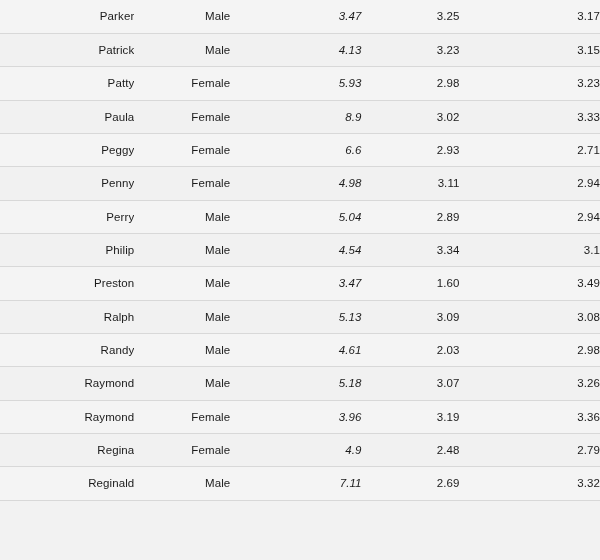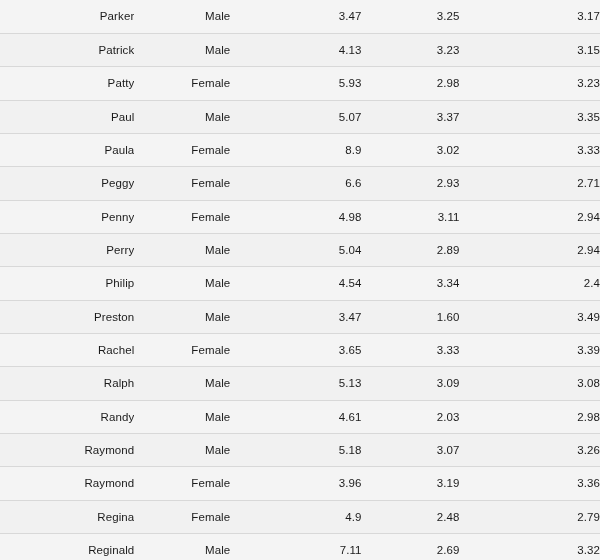--- a/index.html
+++ b/index.html
@@ -31,21 +31,21 @@
     padding: 0 0 0 0;
     font-size: 11.5px;
     color: #1b1b1b;
     letter-spacing: 0.1px;
     vertical-align: middle;
     white-space: nowrap;
     overflow: hidden;
   }
   td.c-name   { width: 133px; padding-left: 6px; }
   td.c-gender { width: 95px;  padding-left: 0; }
-  td.c-v1     { width: 130px; padding-left: 0; }
+  td.c-v1     { width: 130px; padding-left: 0; font-style: italic; }
   td.c-v2     { width: 97px;  padding-left: 0; }
   td.c-v3     { width: 139px; padding-left: 0; }
 </style>
 </head>
 <body>
 
 <table id="data-table">
   <tbody>
       <tr>
         <td class="c-name">Parker</td>
@@ -60,27 +60,20 @@
         <td class="c-v1">4.13</td>
         <td class="c-v2">3.23</td>
         <td class="c-v3">3.15</td>
       </tr>
       <tr>
         <td class="c-name">Patty</td>
         <td class="c-gender">Female</td>
         <td class="c-v1">5.93</td>
         <td class="c-v2">2.98</td>
         <td class="c-v3">3.23</td>
-      </tr>
-      <tr>
-        <td class="c-name">Paul</td>
-        <td class="c-gender">Male</td>
-        <td class="c-v1">5.07</td>
-        <td class="c-v2">3.37</td>
-        <td class="c-v3">3.35</td>
       </tr>
       <tr>
         <td class="c-name">Paula</td>
         <td class="c-gender">Female</td>
         <td class="c-v1">8.9</td>
         <td class="c-v2">3.02</td>
         <td class="c-v3">3.33</td>
       </tr>
       <tr>
         <td class="c-name">Peggy</td>
@@ -101,35 +94,28 @@
         <td class="c-gender">Male</td>
         <td class="c-v1">5.04</td>
         <td class="c-v2">2.89</td>
         <td class="c-v3">2.94</td>
       </tr>
       <tr>
         <td class="c-name">Philip</td>
         <td class="c-gender">Male</td>
         <td class="c-v1">4.54</td>
         <td class="c-v2">3.34</td>
-        <td class="c-v3">2.4</td>
+        <td class="c-v3">3.1</td>
       </tr>
       <tr>
         <td class="c-name">Preston</td>
         <td class="c-gender">Male</td>
         <td class="c-v1">3.47</td>
         <td class="c-v2">1.60</td>
         <td class="c-v3">3.49</td>
-      </tr>
-      <tr>
-        <td class="c-name">Rachel</td>
-        <td class="c-gender">Female</td>
-        <td class="c-v1">3.65</td>
-        <td class="c-v2">3.33</td>
-        <td class="c-v3">3.39</td>
       </tr>
       <tr>
         <td class="c-name">Ralph</td>
         <td class="c-gender">Male</td>
         <td class="c-v1">5.13</td>
         <td class="c-v2">3.09</td>
         <td class="c-v3">3.08</td>
       </tr>
       <tr>
         <td class="c-name">Randy</td>

